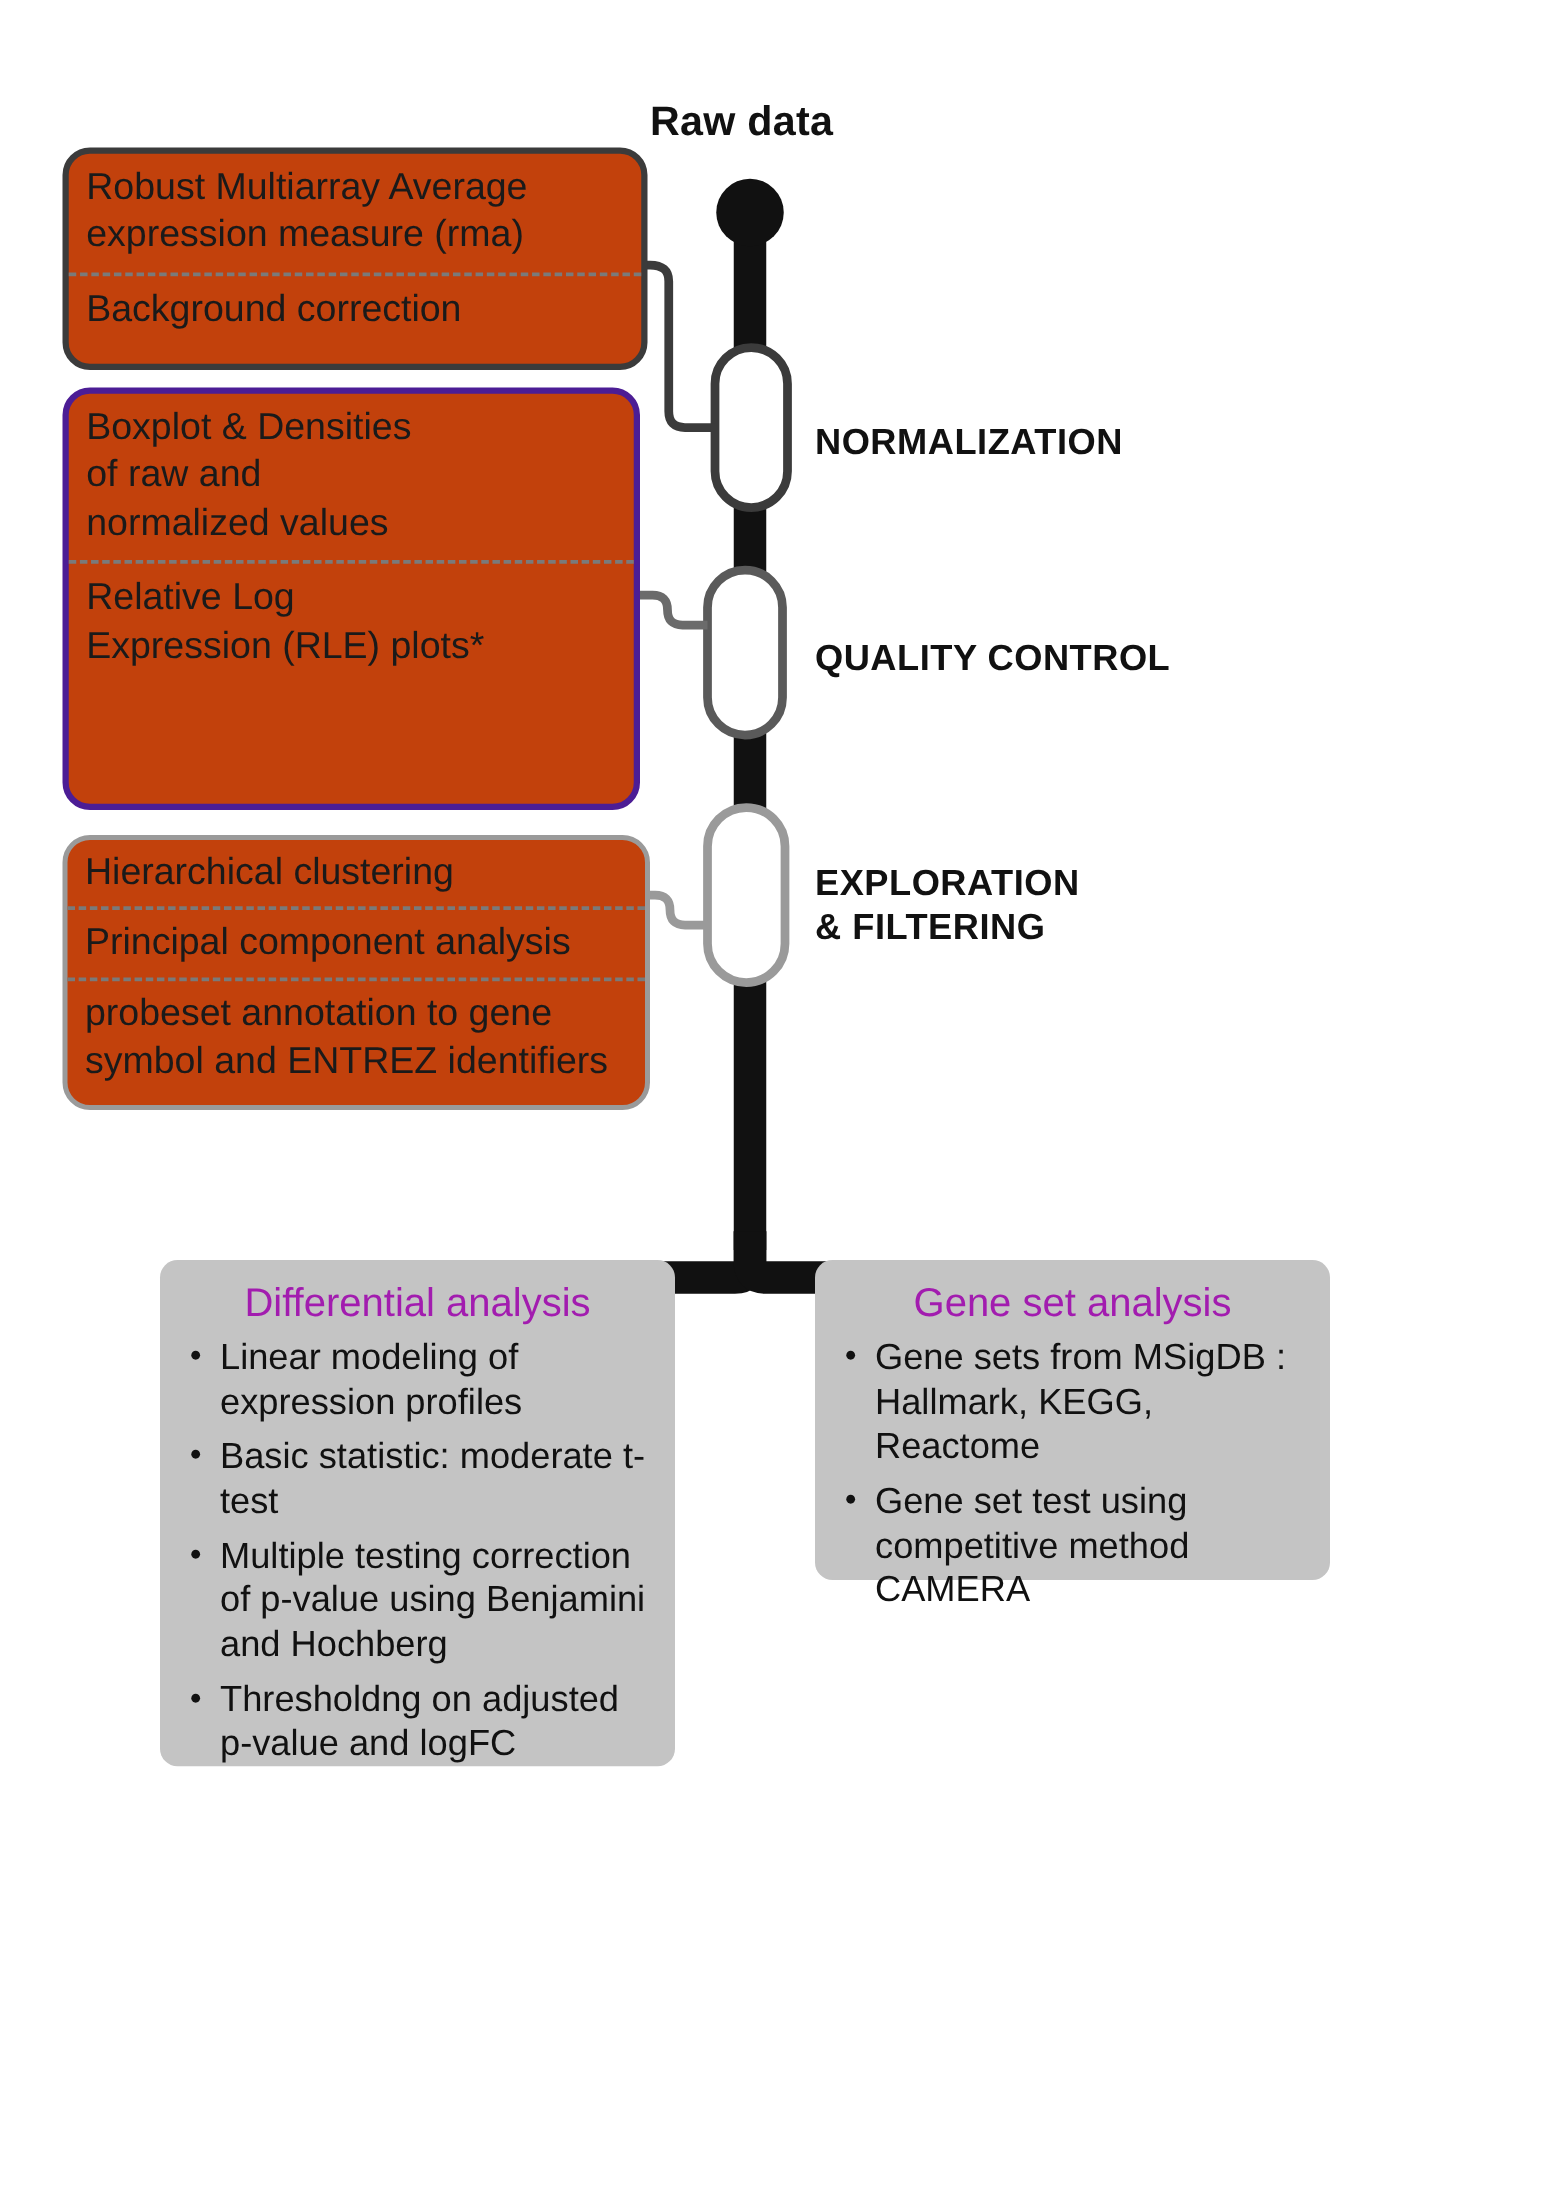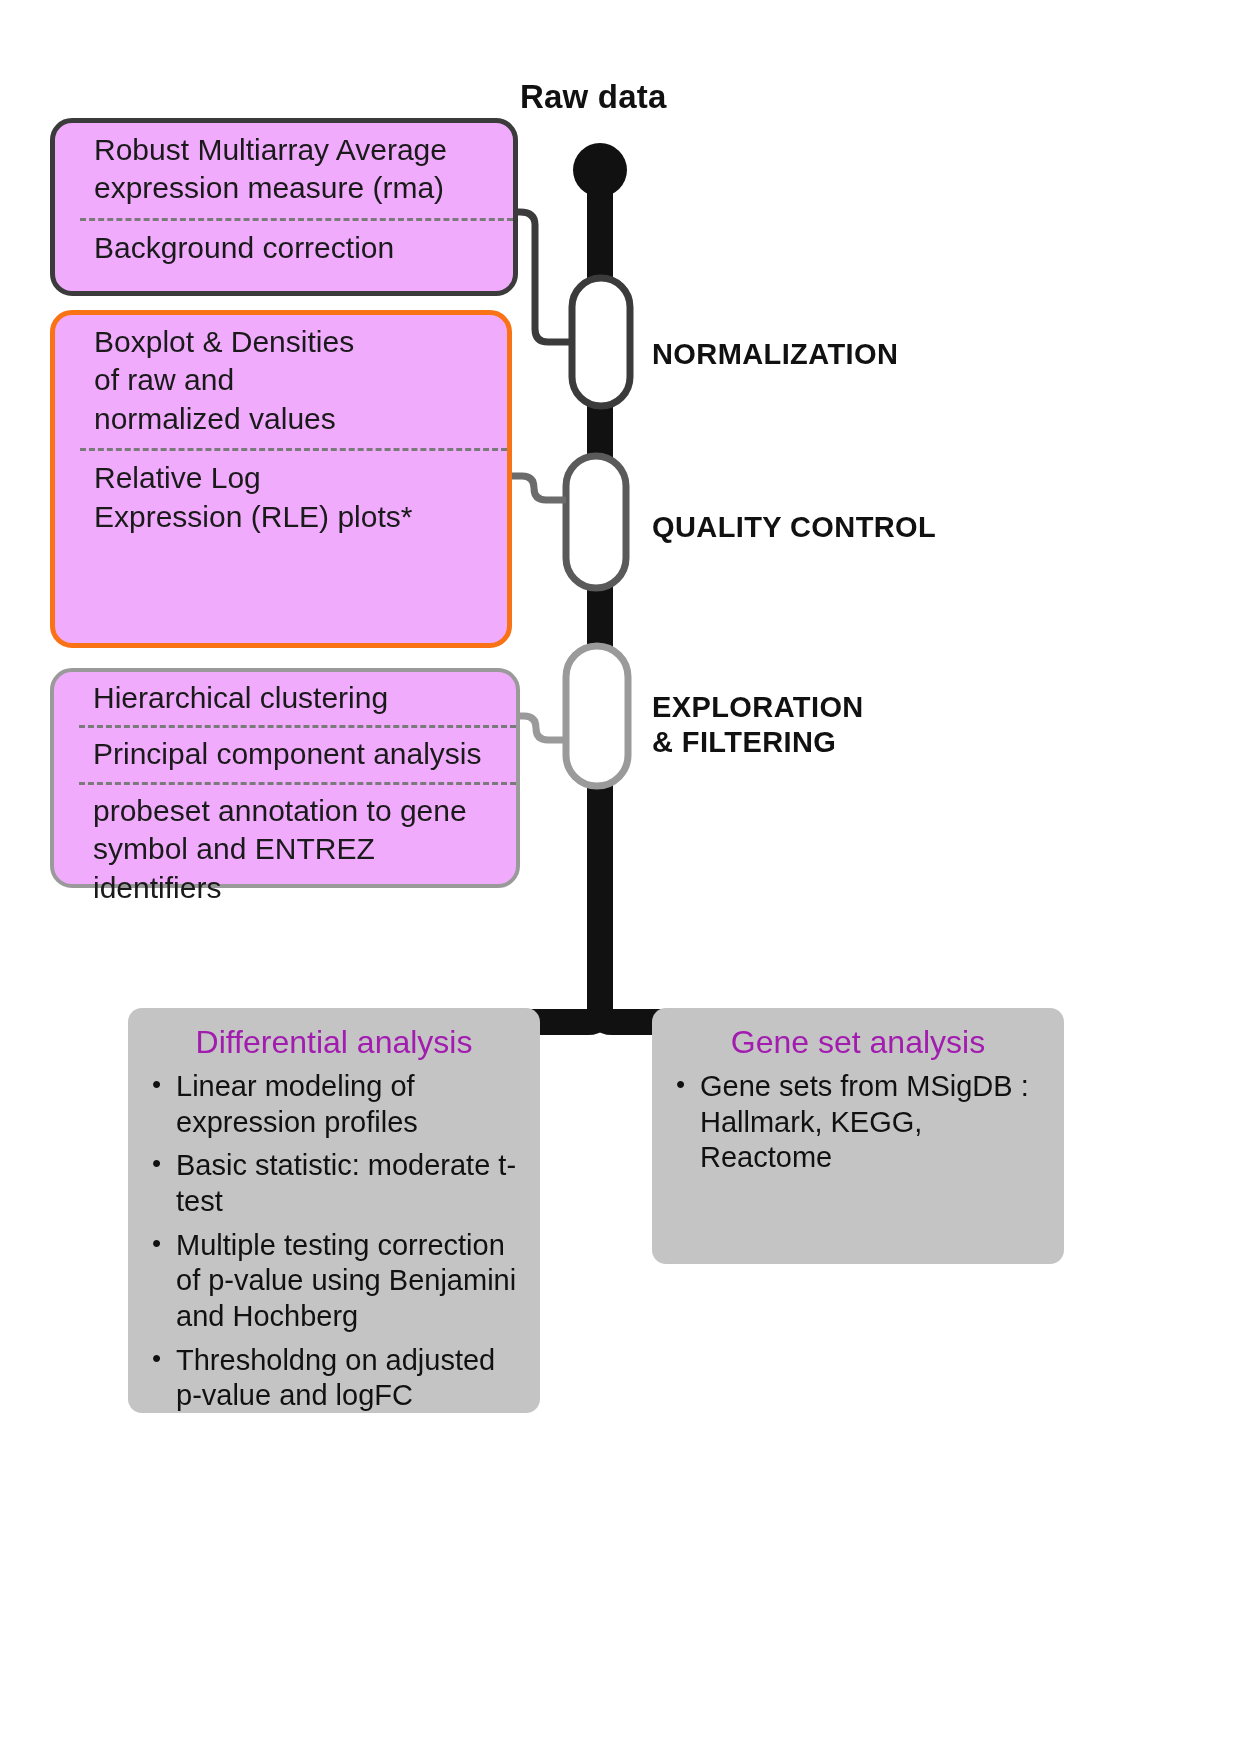--- a/index.html
+++ b/index.html
@@ -42,22 +42,21 @@
     font-weight: bold;
     letter-spacing: 0.2px;
     color: #111;
   }
 
   
   .lbox {
     position: absolute;
     box-sizing: border-box;
     border-radius: 22px;
-    background: #f0abfc;
-    padding-left: 25px;
+    background: #c2410c;
   }
   .lbox .sect {
     padding: 8px 14px 10px 14px;
     font-size: 30px;
     line-height: 1.28;
     color: #1a1a1a;
   }
   .lbox .sect + .sect {
     border-top: 3px dashed #7a7a7a;
   }
@@ -67,21 +66,21 @@
     top: 118px;
     width: 468px;
     height: 178px;
     border: 5px solid #3b3b3b;
   }
   #box-qc {
     left: 50px;
     top: 310px;
     width: 462px;
     height: 338px;
-    border: 5px solid #f97316;
+    border: 5px solid #4c1d95;
   }
   #box-explore {
     left: 50px;
     top: 668px;
     width: 470px;
     height: 220px;
     border: 4px solid #9a9a9a;
   }
   #box-explore .sect {
     padding-top: 7px;
@@ -208,16 +207,17 @@
       <li>Basic statistic: moderate t-test</li>
       <li>Multiple testing correction of p-value using Benjamini and Hochberg</li>
       <li>Thresholdng on adjusted p-value and logFC</li>
     </ul>
   </div>
 
   <div class="panel" id="panel-geneset">
     <div class="panel-title">Gene set analysis</div>
     <ul>
       <li>Gene sets from MSigDB : Hallmark, KEGG, Reactome</li>
+      <li>Gene set test using competitive method CAMERA</li>
     </ul>
   </div>
 
 </div>
 
 </body></html>

